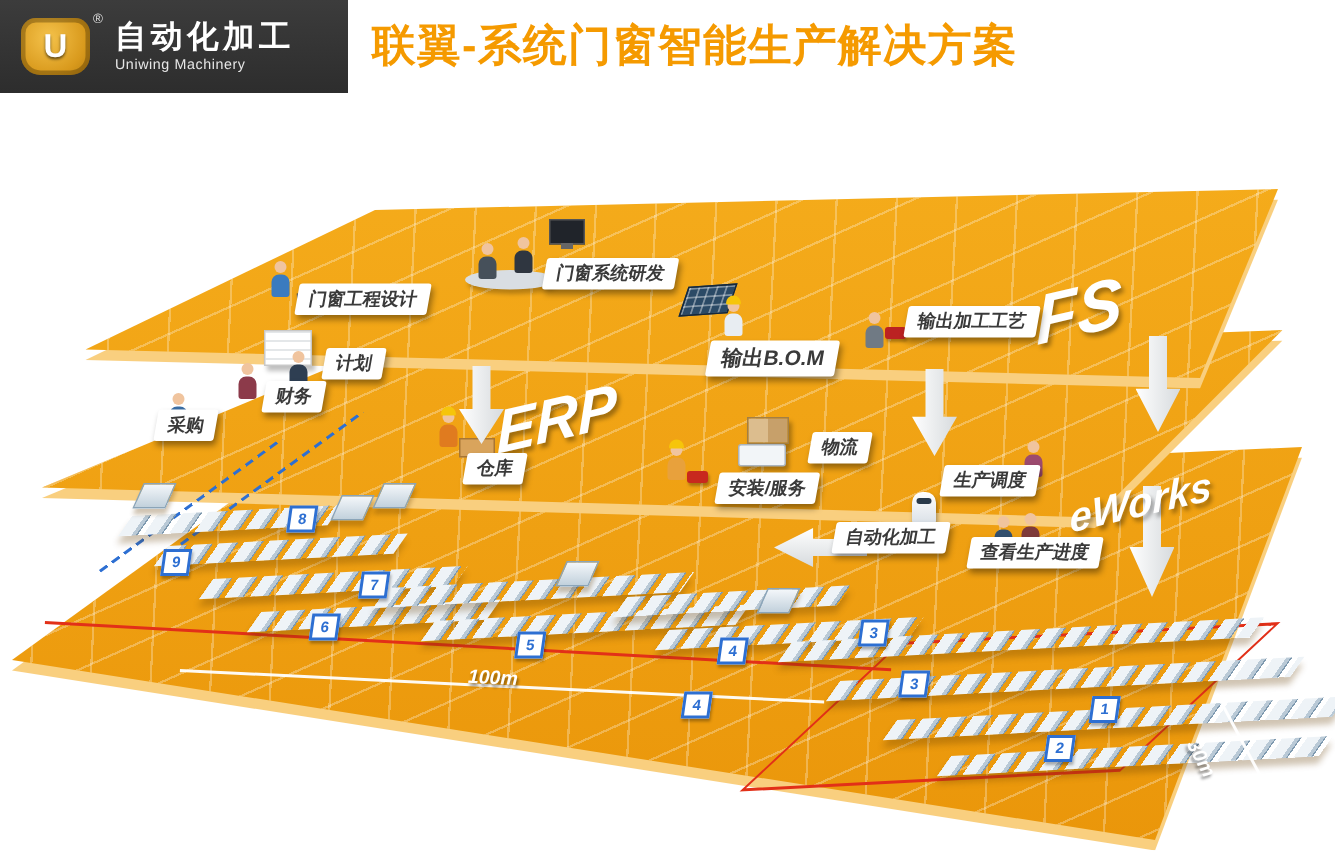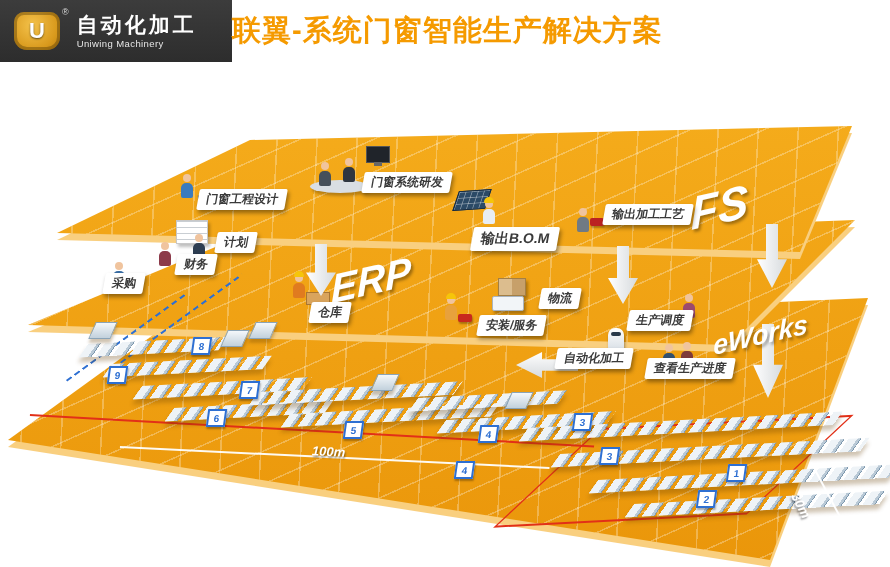--- a/index.html
+++ b/index.html
@@ -12,21 +12,21 @@
          display:flex;align-items:center;padding-left:14px;box-sizing:border-box;gap:8px}
   .logo{position:relative;width:46px;height:38px;flex:none;
         background:radial-gradient(circle at 40% 35%,#f4c24b,#d99a1d 65%,#b97f10);
         border-radius:10px 10px 13px 13px;display:flex;align-items:center;justify-content:center;
         box-shadow:inset 0 0 0 3px rgba(60,40,0,.35)}
   .logo-u{color:#fff;font-weight:bold;font-size:22px;text-shadow:0 1px 2px rgba(0,0,0,.6)}
   .reg{color:#ddd;font-size:9px;align-self:flex-start;margin:7px 0 0 -6px}
   .brand-cn{color:#fff;font-size:21px;font-weight:bold;letter-spacing:3px;line-height:1.1}
   .brand-en{color:#e6e6e6;font-size:9.5px;letter-spacing:.4px;margin-top:2px}
   .title-area{flex:1;background:#fff;display:flex;align-items:center}
-  .title{color:#f59a00;font-size:29px;font-weight:bold;margin-left:0;letter-spacing:1px}
+  .title{color:#f59a00;font-size:29px;font-weight:bold;margin-left:16px;letter-spacing:1px}
 
   
   .scene{position:absolute;top:62px;left:0;width:890px;height:505px}
   .plat,.plat-edge{position:absolute;inset:0}
   .plat{background:
       repeating-linear-gradient(93deg, rgba(255,255,255,.28) 0 1.5px, rgba(255,255,255,0) 1.5px 40px),
       repeating-linear-gradient(-24deg, rgba(255,255,255,.28) 0 1.5px, rgba(255,255,255,0) 1.5px 30px),
       linear-gradient(180deg,#f6ae1d,#ea960a);z-index:1}
   .plat-edge{background:#f9cf7f;filter:drop-shadow(0 6px 5px rgba(110,110,110,.5));z-index:1}
   .p1 {clip-path:polygon(57px 171px,250px 78px,852px 64px,800px 190px)}

